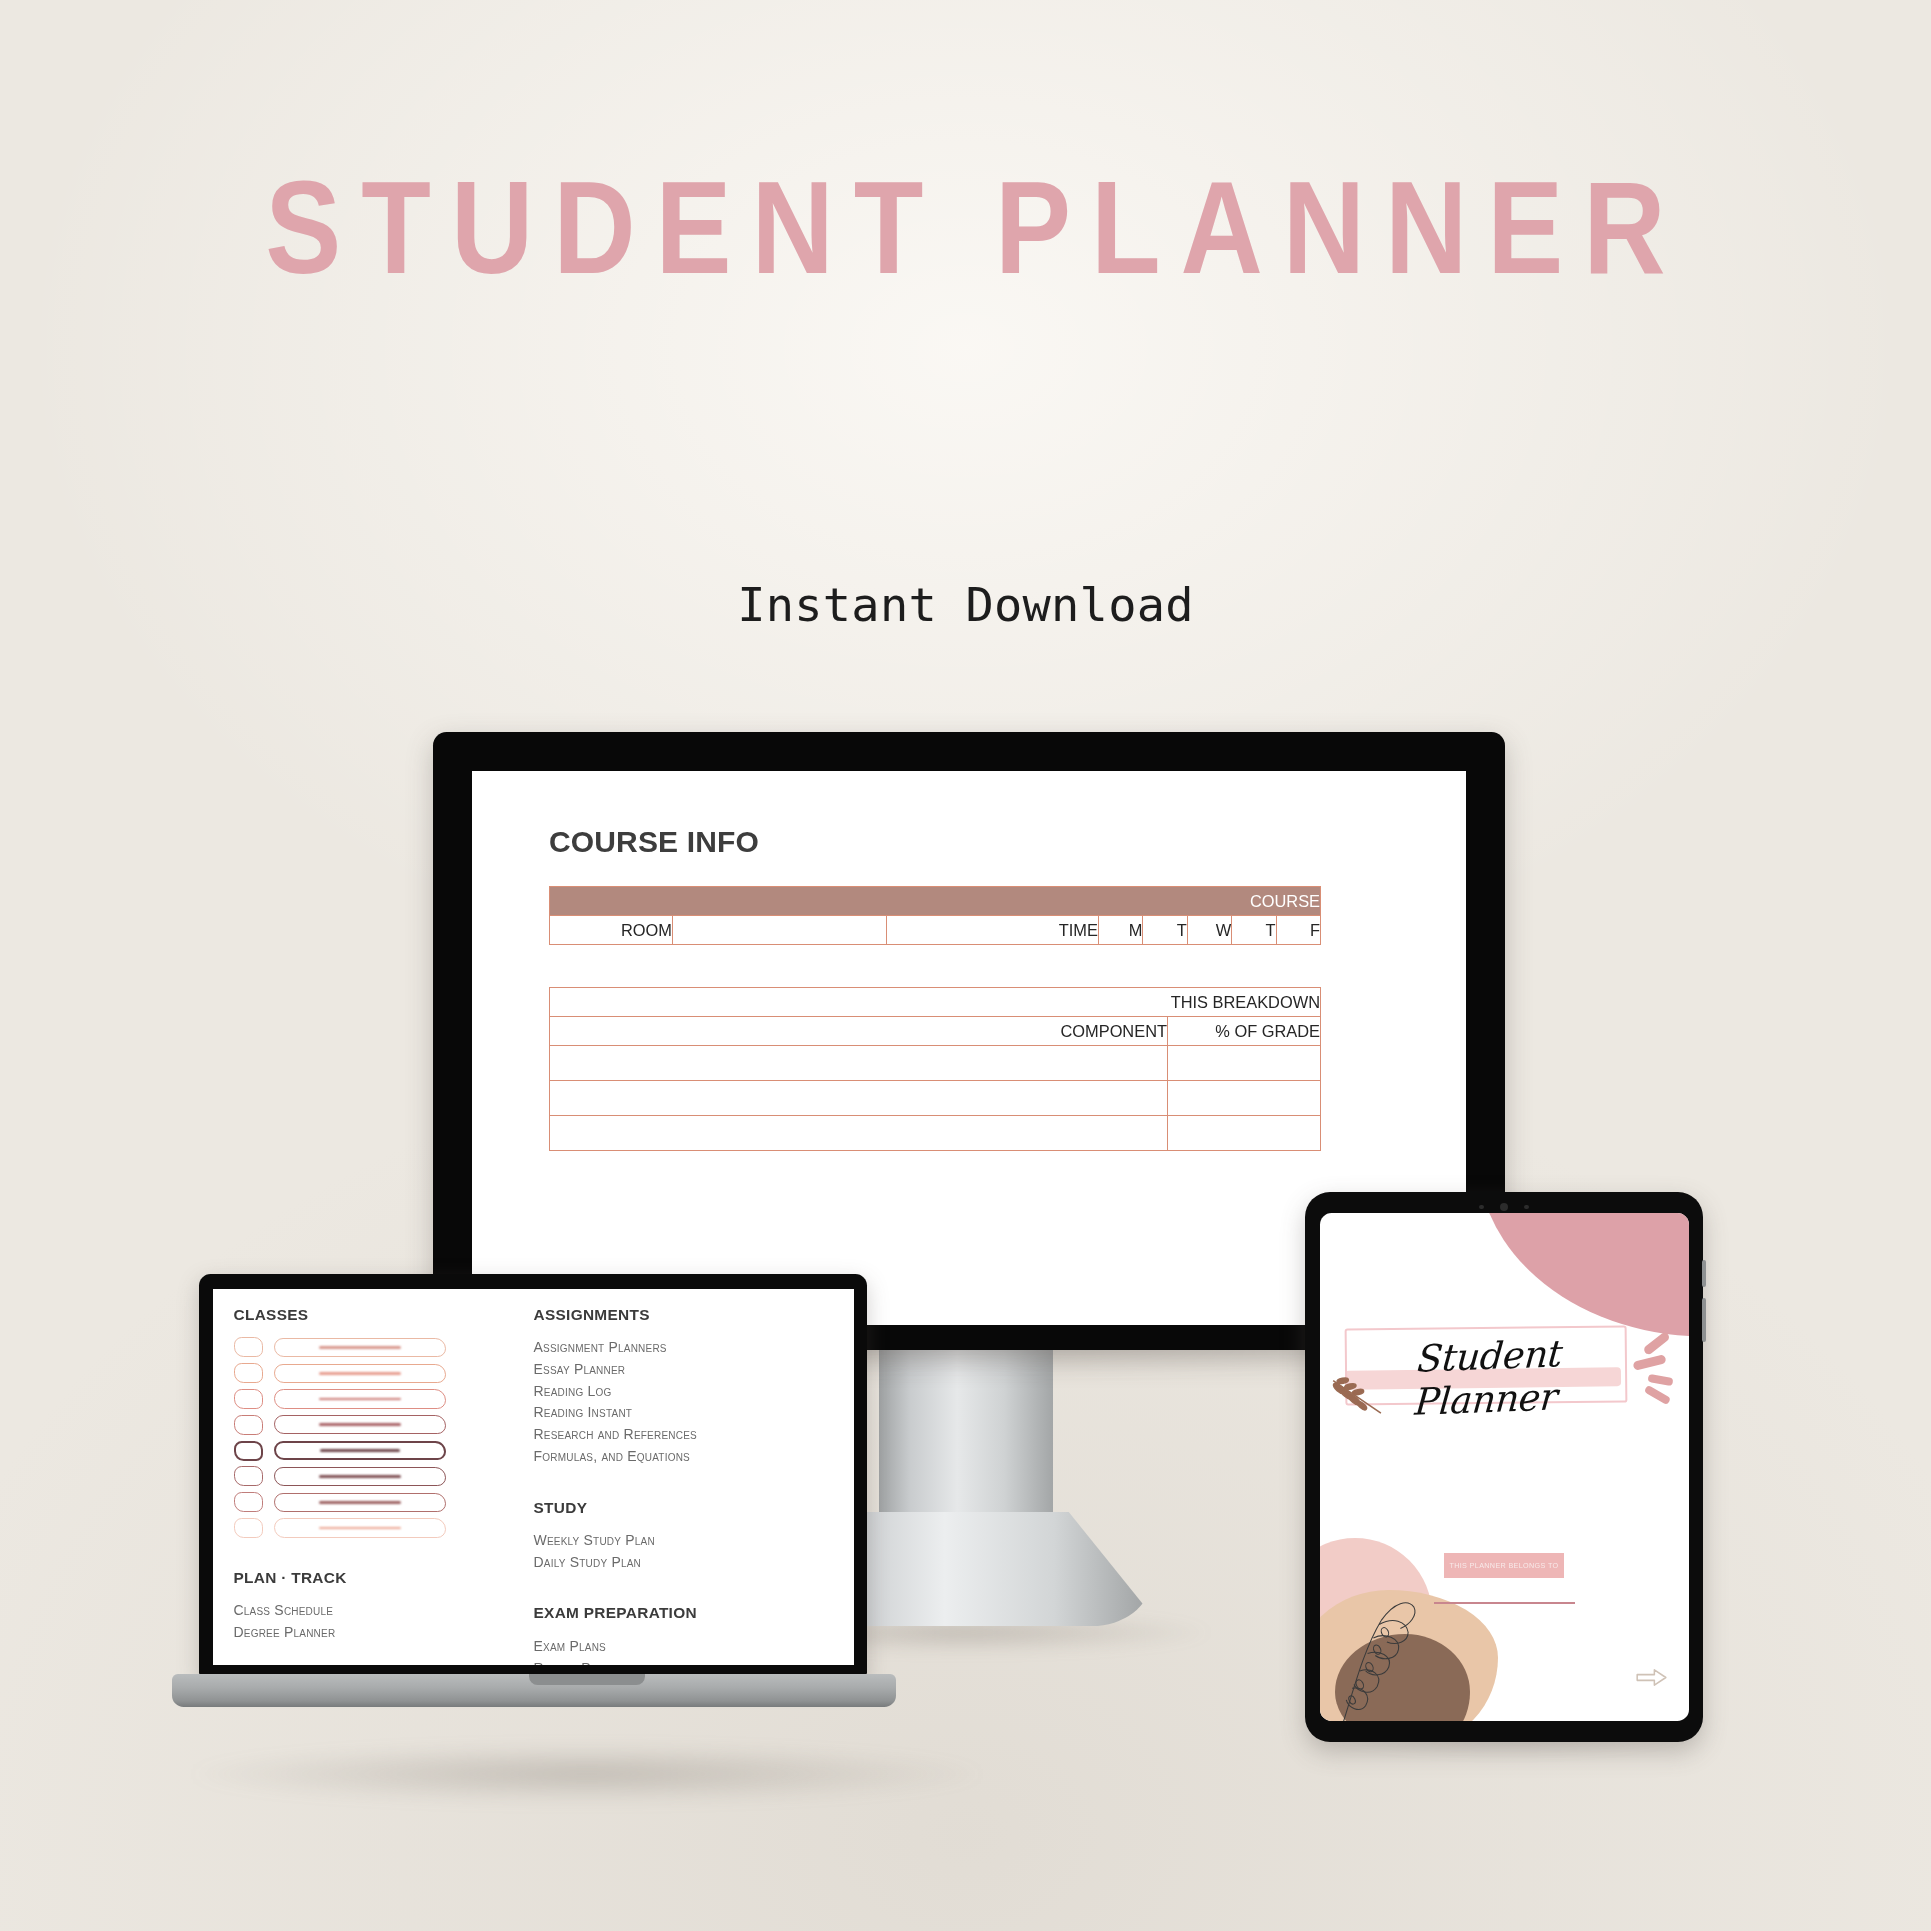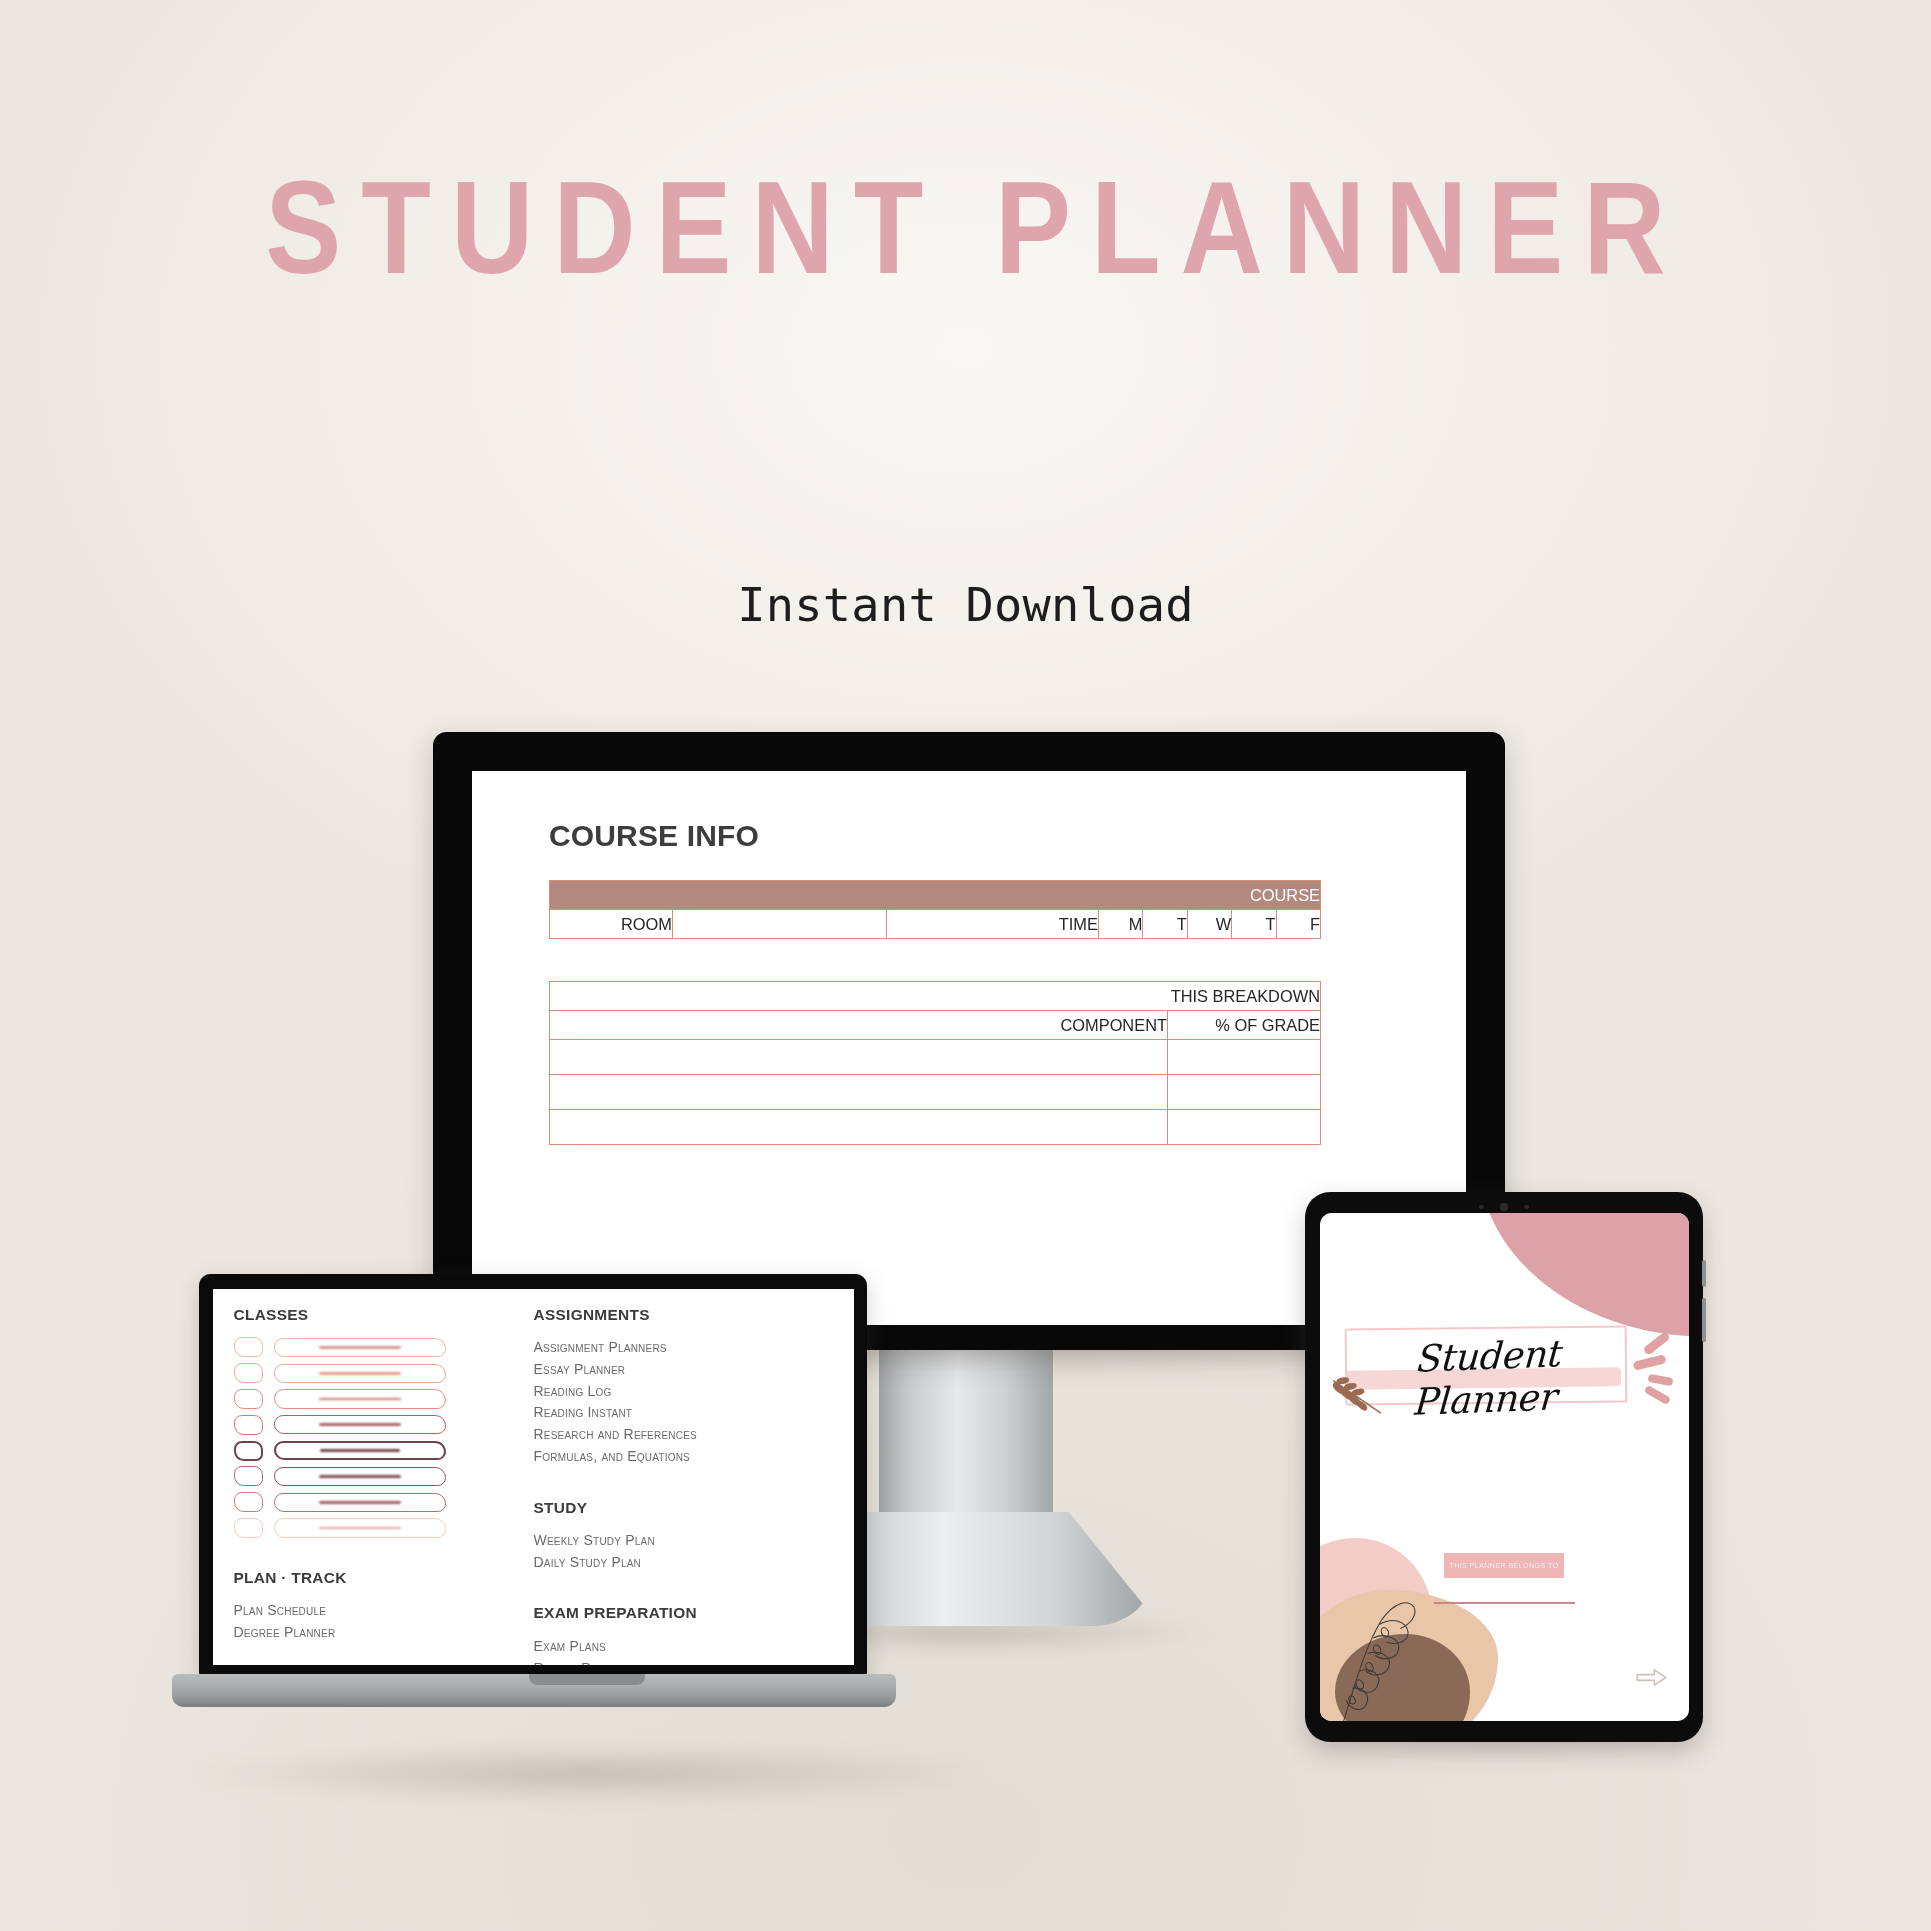--- a/index.html
+++ b/index.html
@@ -92,21 +92,21 @@
   }
   .monitor-base-shadow {
     position: absolute;
     left: 50%; top: 1612px;
     width: 502px; height: 41px; margin-left: -251px;
     background: radial-gradient(ellipse at center, rgba(120,112,104,0.30), rgba(120,112,104,0) 70%);
     filter: blur(6.8px);
   }
 
   
-  .mpage { padding: 48px 0 0 77px; }
+  .mpage { padding: 48px 0 0 77px; margin-top: 6px; }
   .mpage-title {
     font-size: 30px; font-weight: 700; color: #3d3d3d;
     letter-spacing: 0.005em; margin-bottom: 27px;
   }
   table.ptable {
     width: 772px; border-collapse: collapse;
     font-size: 16.4px; color: #262626;
   }
   table.ptable td, table.ptable th {
     border: 1.4px solid #d98e75; padding: 0;
@@ -374,21 +374,21 @@
             </div>
             <div class="class-row">
               <div class="cbox" style="border-color:#f3cbbd"></div>
               <div class="cbar" style="border-color:#f3cbbd">
                 <div class="cscribble" style="background:#eda793"></div>
               </div>
             </div>
           </div>
 
           <div class="lhead spaced">PLAN · TRACK</div>
-          <div class="litem">Plan Schedule</div>
+          <div class="litem">Class Schedule</div>
           <div class="litem">Degree Planner</div>
         </div>
 
         <div class="lcol right">
           <div class="lhead">ASSIGNMENTS</div>
           <div class="litem">Assignment Planners</div>
           <div class="litem">Essay Planner</div>
           <div class="litem">Reading Log</div>
           <div class="litem">Reading Instant</div>
           <div class="litem">Research and References</div>

